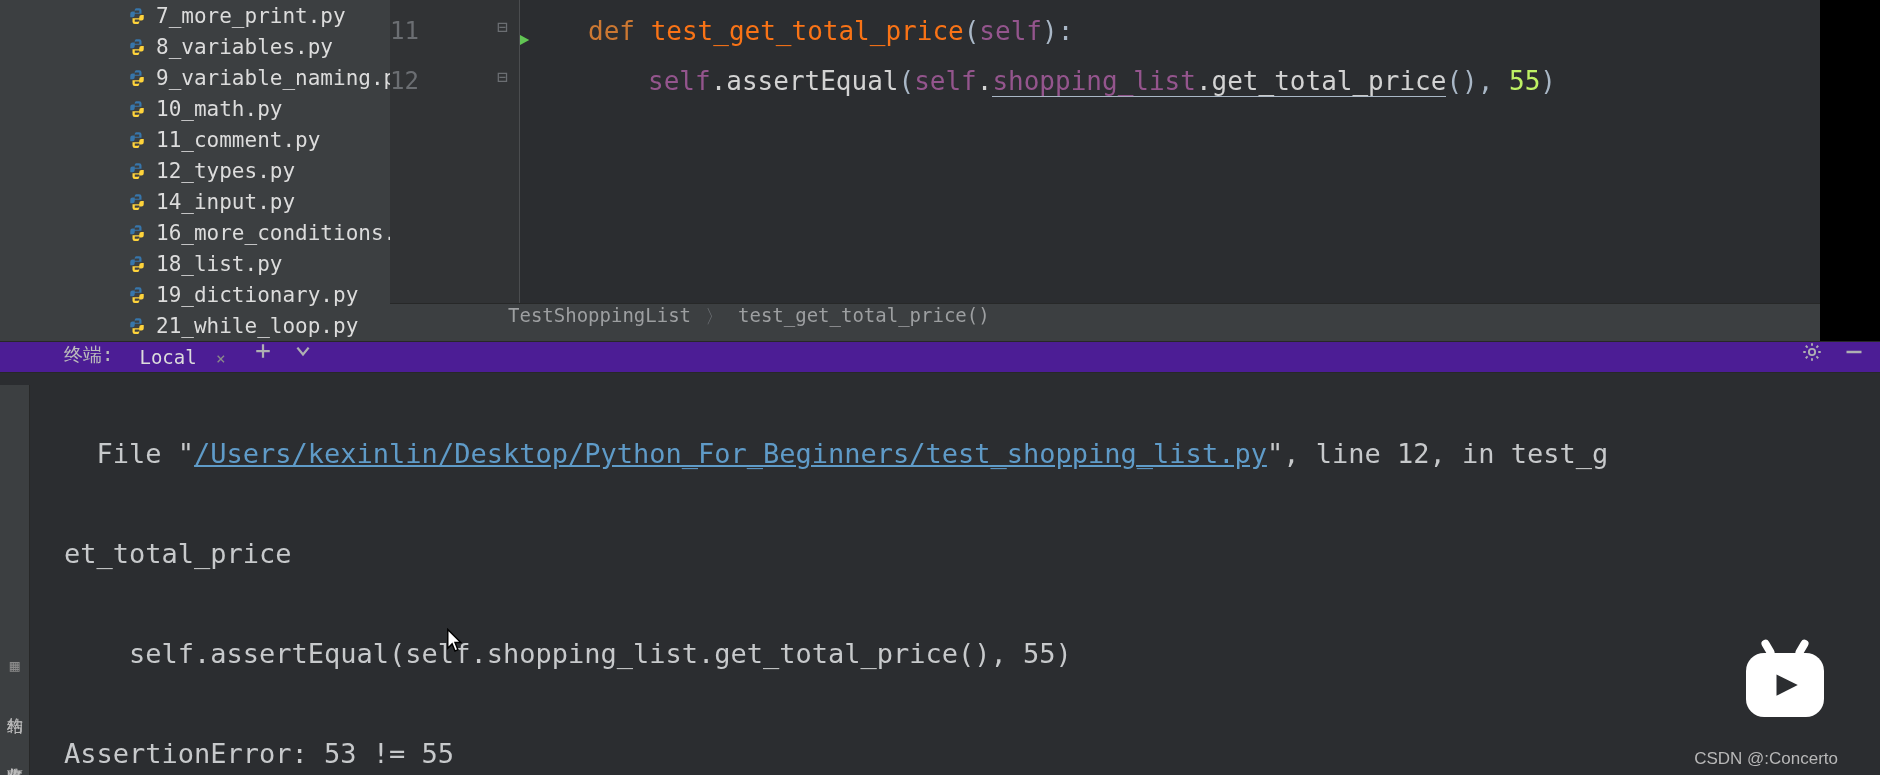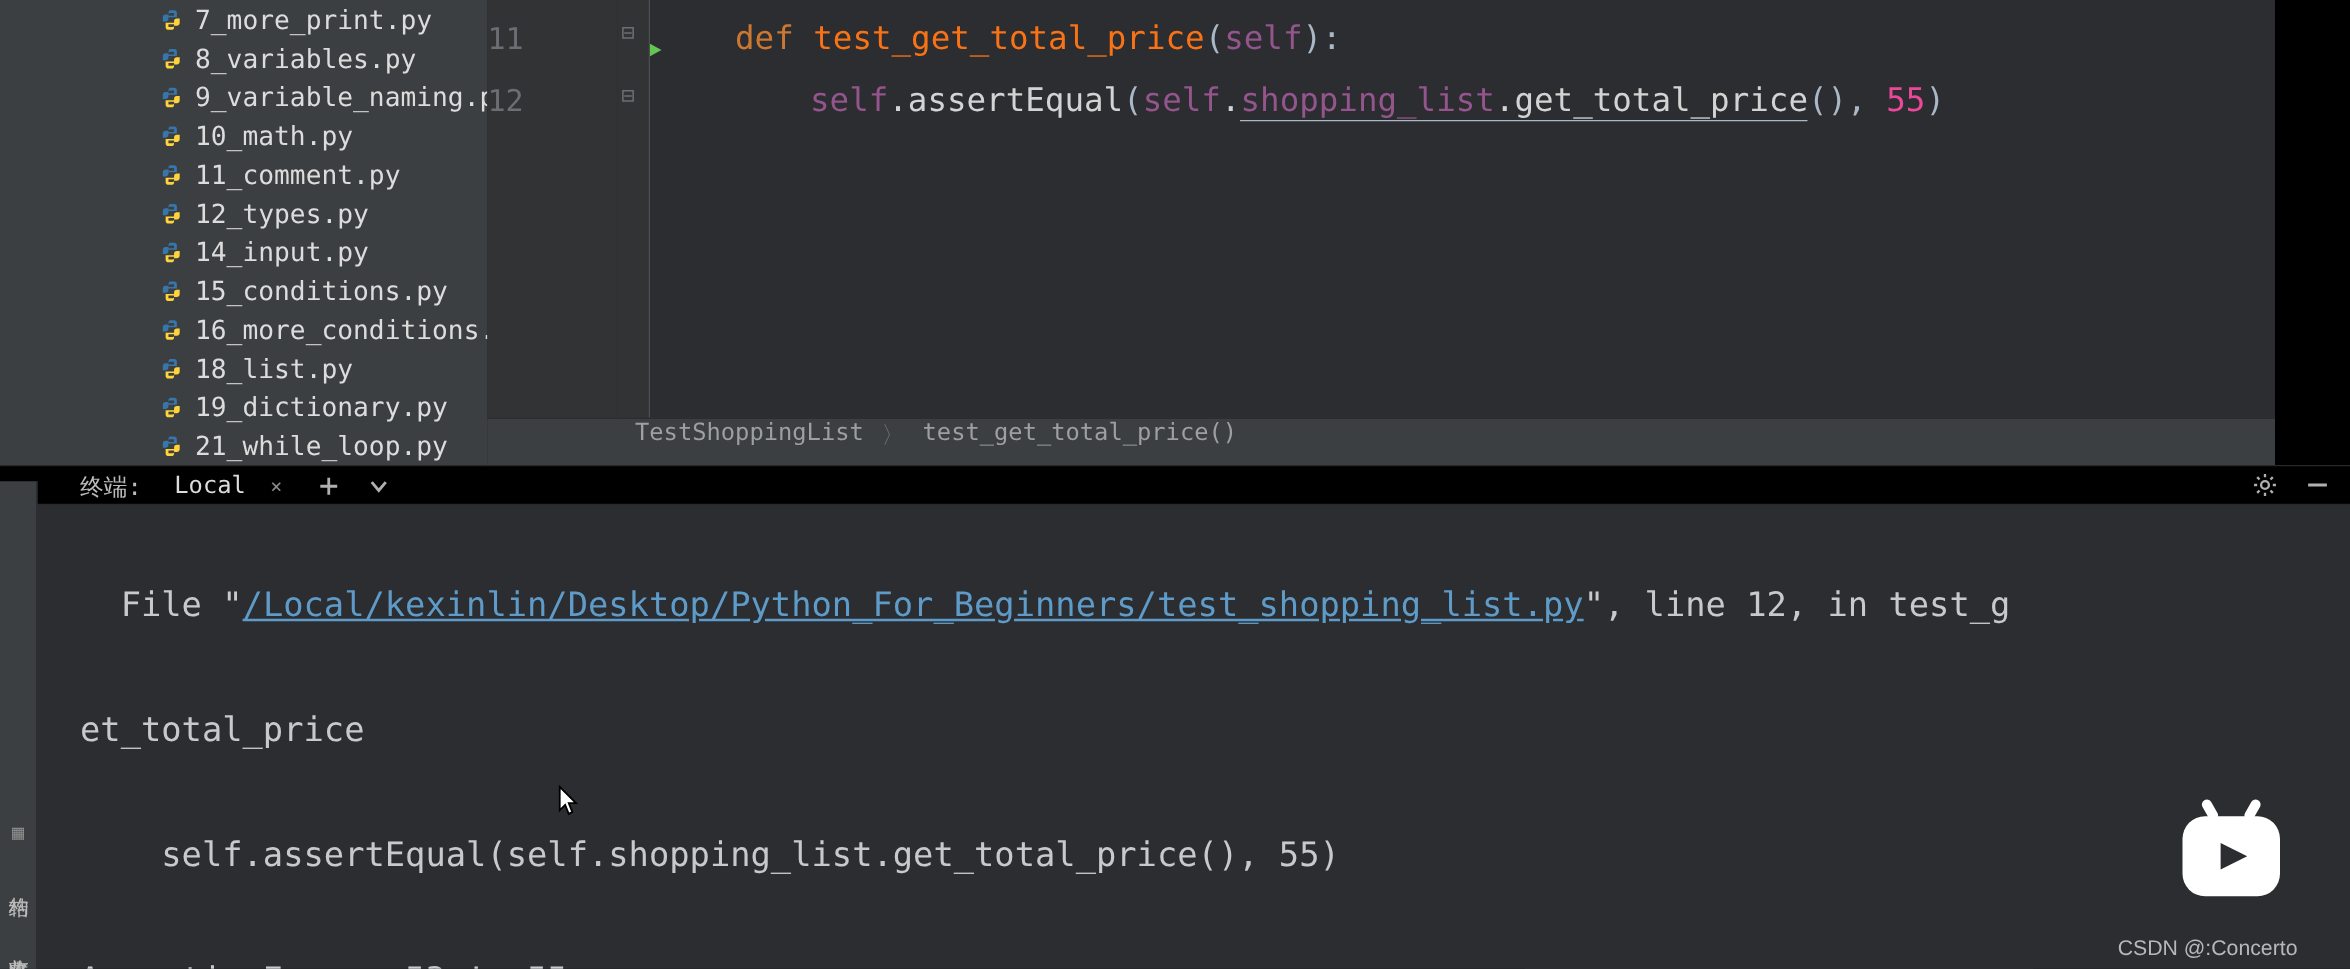--- a/index.html
+++ b/index.html
@@ -17,30 +17,30 @@
   .gutter .ln { height: 50px; padding-right: 14px; line-height: 50px; position: relative; }
   .run-icon { position: absolute; right: -38px; top: 12px; color: #62c554; }
   .run-icon svg { width: 22px; height: 22px; }
   .fold-col { width: 26px; background: #313335; position: relative; border-right: 1px solid #4b4d4f; }
   .fold-mark { position: absolute; left: 3px; color: #6b6e72; font-size: 18px; }
   .code { flex: 1; padding-top: 6px; padding-left: 68px; font-size: 26px; line-height: 50px; color: #a9b7c6; font-family: "Menlo","Consolas",monospace; }
   .kw { color: #cc7832; }
   .fn { color: #f97316; }
   .par { color: #a9b7c6; }
   .selfc { color: #94558d; }
-  .num { color: #ec4899; }
+  .num { color: #bef264; }
   .memb { color: #d3d3d3; }
   .uline { border-bottom: 1px solid #a9b7c6; }
   .scrollbar-v { position: absolute; right: 2px; top: 0; width: 14px; height: 100%; }
   .thumb { position: absolute; right: 0; width: 10px; background: #5a5d60; border-radius: 5px; }
   .thumb.t1 { top: 0; height: 160px; }
   .thumb.t2 { top: 200px; height: 30px; }
   .breadcrumb { height: 38px; background: #3c3f41; border-top: 1px solid #272828; display: flex; align-items: flex-start; padding-left: 118px; font-size: 19px; color: #9d9fa1; }
   .breadcrumb .sep { margin: 0 14px; color: #6b6e72; }
-  .terminal-bar { height: 35px; background: #000000; border-top: 1px solid #272828; border-bottom: 1px solid #272828; display: flex; align-items: flex-end; padding: 0 12px 0 64px; color: #bbbbbb; font-size: 19px; position: relative; }
+  .terminal-bar { height: 35px; background: #4c1d95; border-top: 1px solid #272828; border-bottom: 1px solid #272828; display: flex; align-items: flex-start; padding: 0 12px 0 64px; color: #bbbbbb; font-size: 19px; position: relative; }
   .term-label { margin-right: 18px; }
   .tab { padding: 4px 8px; position: relative; color: #dcdcdc; }
   .tab.active::after { content: ""; position: absolute; left: -4px; right: -4px; bottom: -7px; height: 3px; background: #3d91d0; }
   .tab .x { margin-left: 8px; color: #8a8a8a; font-size: 16px; }
   .tbar-icons { display: flex; align-items: center; gap: 22px; margin-left: 20px; color: #aeb0b2; }
   .tbar-icons svg { width: 18px; height: 18px; }
   .tbar-right { position: absolute; right: 16px; display: flex; gap: 22px; color: #aeb0b2; }
   .tbar-right svg { width: 20px; height: 20px; }
   .terminal { flex: 1; background: #2b2d30; color: #c7c9cb; font-size: 27px; line-height: 50px; padding: 6px 0 0 64px; font-family: "Menlo","Consolas",monospace; position: relative; white-space: pre; }
   .link { color: #5f9bc8; text-decoration: underline; cursor: pointer; }
@@ -130,29 +130,20 @@
             </span>
             <span>14_input.py</span>
           </div>
         <div class="tree-item">
             <span class="py-icon">
               <svg viewBox="0 0 16 16">
                 <path fill="#3776ab" d="M7 1h3a2 2 0 012 2v3H6V5h4V3H7a1 1 0 00-1 1v3a2 2 0 01-2 2H2V6a2 2 0 012-2h2V3a2 2 0 011-2z"></path>
                 <path fill="#ffd43b" d="M9 15H6a2 2 0 01-2-2v-3h6v1H6v2h3a1 1 0 001-1V9a2 2 0 012-2h2v3a2 2 0 01-2 2h-2v1a2 2 0 01-1 2z"></path>
               </svg>
             </span>
-            <span>15_conditions.py</span>
-          </div>
-        <div class="tree-item">
-            <span class="py-icon">
-              <svg viewBox="0 0 16 16">
-                <path fill="#3776ab" d="M7 1h3a2 2 0 012 2v3H6V5h4V3H7a1 1 0 00-1 1v3a2 2 0 01-2 2H2V6a2 2 0 012-2h2V3a2 2 0 011-2z"></path>
-                <path fill="#ffd43b" d="M9 15H6a2 2 0 01-2-2v-3h6v1H6v2h3a1 1 0 001-1V9a2 2 0 012-2h2v3a2 2 0 01-2 2h-2v1a2 2 0 01-1 2z"></path>
-              </svg>
-            </span>
             <span>16_more_conditions.py</span>
           </div>
         <div class="tree-item">
             <span class="py-icon">
               <svg viewBox="0 0 16 16">
                 <path fill="#3776ab" d="M7 1h3a2 2 0 012 2v3H6V5h4V3H7a1 1 0 00-1 1v3a2 2 0 01-2 2H2V6a2 2 0 012-2h2V3a2 2 0 011-2z"></path>
                 <path fill="#ffd43b" d="M9 15H6a2 2 0 01-2-2v-3h6v1H6v2h3a1 1 0 001-1V9a2 2 0 012-2h2v3a2 2 0 01-2 2h-2v1a2 2 0 01-1 2z"></path>
               </svg>
             </span>
             <span>18_list.py</span>
@@ -230,21 +221,21 @@
             <circle cx="8" cy="8" r="2.5" fill="none" stroke="#aeb0b2" stroke-width="1.5"></circle>
             <path stroke="#aeb0b2" stroke-width="1.5" d="M8 1v2M8 13v2M1 8h2M13 8h2M3 3l1.5 1.5M11.5 11.5L13 13M13 3l-1.5 1.5M4.5 11.5L3 13"></path>
           </svg></span>
       <span><svg viewBox="0 0 16 16">
             <path stroke="#aeb0b2" stroke-width="2" d="M2 8h12"></path>
           </svg></span>
     </span>
   </div>
 
   <div class="terminal">
-<div><span>  File "</span><span class="link">/Local/kexinlin/Desktop/Python_For_Beginners/test_shopping_list.py</span><span>", line 12, in test_g</span></div>
+<div><span>  File "</span><span class="link">/Users/kexinlin/Desktop/Python_For_Beginners/test_shopping_list.py</span><span>", line 12, in test_g</span></div>
 <div>et_total_price</div>
 <div>    self.assertEqual(self.shopping_list.get_total_price(), 55)</div>
 <div>AssertionError: 53 != 55</div>
 <div></div>
 
 
   </div>
 
   <div class="left-tool">
     <span class="dots">▦</span>

